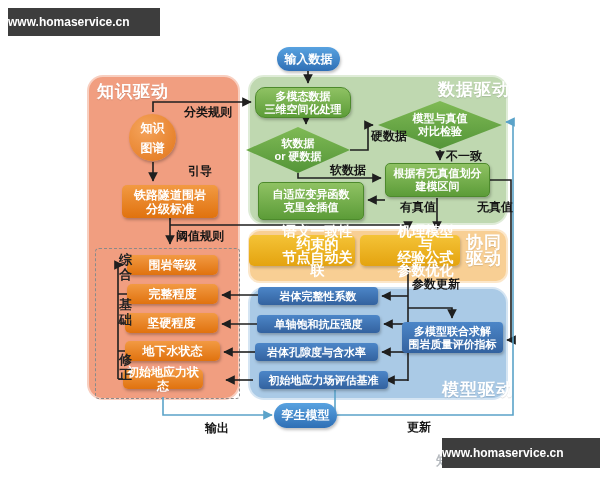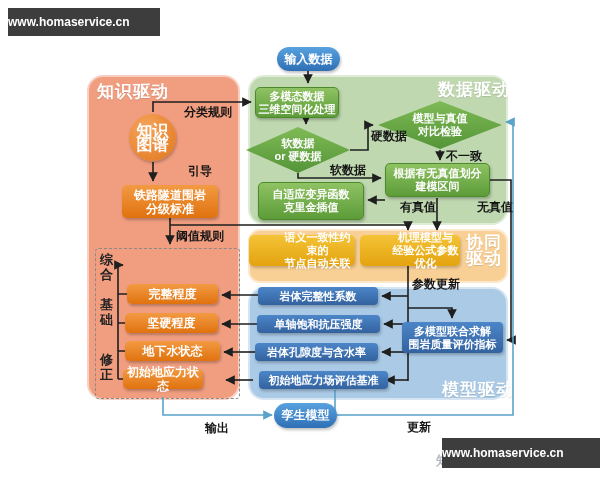--- a/index.html
+++ b/index.html
@@ -9,31 +9,31 @@
   .sec-title{position:absolute;color:#fff;font-weight:700;font-size:17px;letter-spacing:1px;white-space:nowrap;
              text-shadow:0 1px 1px rgba(0,0,0,.12);z-index:4;}
   .node{position:absolute;display:flex;flex-direction:column;align-items:center;justify-content:center;
         color:#fff;text-align:center;font-weight:600;z-index:3;box-sizing:border-box;}
   .green-box{background:linear-gradient(180deg,#8fc263,#5c9c38);border:1px solid #4d8a2c;border-radius:5px;
              box-shadow:1px 2px 3px rgba(0,0,0,.25);font-size:11px;line-height:13px;}
   .diamond{background:linear-gradient(180deg,#7fba55,#549538);clip-path:polygon(50% 0,100% 50%,50% 100%,0 50%);
            font-size:11px;line-height:13px;font-weight:600;}
   .orange-box{background:linear-gradient(180deg,#f29a43,#e0720e);border-radius:5px;font-size:12px;line-height:14px;
               box-shadow:1px 2px 3px rgba(0,0,0,.25);}
-  .gold-box{background:linear-gradient(180deg,#f4c337,#e4a30f);border-radius:5px;font-size:11px;line-height:13px;
+  .gold-box{background:linear-gradient(180deg,#f4c337,#e4a30f);border-radius:5px;font-size:14px;line-height:13px;
             box-shadow:1px 2px 3px rgba(0,0,0,.2);padding-left:31px;}
   .blue-box{background:linear-gradient(180deg,#4c86c8,#33629f);border-radius:4px;font-size:11px;line-height:13px;
             box-shadow:1px 2px 3px rgba(0,0,0,.25);}
   .pill{border-radius:13px;background:linear-gradient(180deg,#58a2e0,#2f6fb5);font-size:12px;
         box-shadow:1px 2px 3px rgba(0,0,0,.25);}
-  .circle{border-radius:50%;background:radial-gradient(circle at 35% 30%,#f5a45c,#e2761b);font-size:16px;
-          line-height:14px;box-shadow:1px 2px 3px rgba(0,0,0,.25);}
+  .circle{border-radius:50%;background:radial-gradient(circle at 35% 30%,#f5a45c,#e2761b);font-size:12px;
+          line-height:20px;box-shadow:1px 2px 3px rgba(0,0,0,.25);}
   .lbl{position:absolute;color:#151515;font-size:12px;font-weight:600;white-space:nowrap;z-index:4;}
   .vlbl{position:absolute;width:15px;font-size:13px;font-weight:700;color:#222;line-height:15px;text-align:center;
-        word-break:break-all;z-index:4;}
+        word-break:break-all;z-index:4;margin-left:19px;}
   .dashed-box{position:absolute;border:1.6px dashed #8a8a8a;border-radius:4px;z-index:2;}
   .banner{position:absolute;background:#3d3d3d;color:#fff;font-weight:700;font-size:12px;
           display:flex;align-items:center;justify-content:flex-start;z-index:6;}
   .watermark{position:absolute;color:#a9aeb4;font-size:13px;font-weight:700;opacity:.85;z-index:5;white-space:nowrap;margin-top:44px;}
   svg.wires{position:absolute;left:0;top:0;z-index:2;}
 </style>
 </head>
 <body>
 
 <div id="stage">
@@ -86,29 +86,30 @@
       <path d="M118,265 H123" marker-end="url(#ab)"></path>
     </g>
     <g stroke="#5BA3C9" stroke-width="1.6" fill="none">
       <path d="M163,397 V415 H272" marker-end="url(#at)"></path>
       <path d="M337,415 H513 V122 H506" marker-end="url(#at)"></path>
       <path d="M335,390 V414"></path>
     </g>
   </svg>
 
   <div class="node pill" style="left:277px;top:47px;width:63px;height:24px;">输入数据</div>
-  <div class="node green-box" style="left:255px;top:87px;width:84px;height:31px;">多模态数据<br>三维空间化处理</div>
+  <div class="node green-box" style="left:255px;top:87px;width:96px;height:31px;border-radius:10px;">多模态数据<br>三维空间化处理</div>
   <div class="node diamond" style="left:246px;top:127px;width:104px;height:46px;">软数据<br>or 硬数据</div>
   <div class="node diamond" style="left:378px;top:101px;width:124px;height:48px;">模型与真值<br>对比检验</div>
   <div class="node green-box" style="left:385px;top:163px;width:105px;height:34px;">根据有无真值划分<br>建模区间</div>
   <div class="node green-box" style="left:258px;top:182px;width:106px;height:38px;">自适应变异函数<br>克里金插值</div>
   <div class="node gold-box" style="left:249px;top:235px;width:106px;height:31px;">语义一致性约束的<br>节点自动关联</div>
   <div class="node gold-box" style="left:360px;top:235px;width:100px;height:31px;">机理模型与<br>经验公式参数优化</div>
   <div class="node circle" style="left:129px;top:114px;width:47px;height:47px;">知识<br>图谱</div>
   <div class="node orange-box" style="left:122px;top:185px;width:96px;height:33px;">铁路隧道围岩<br>分级标准</div>
+  <div class="node orange-box" style="left:127px;top:255px;width:91px;height:20px;">围岩等级</div>
   <div class="node orange-box" style="left:127px;top:284px;width:91px;height:20px;">完整程度</div>
   <div class="node orange-box" style="left:125px;top:313px;width:93px;height:20px;">坚硬程度</div>
   <div class="node orange-box" style="left:125px;top:341px;width:95px;height:20px;">地下水状态</div>
   <div class="node orange-box" style="left:123px;top:369px;width:80px;height:20px;">初始地应力状态</div>
   <div class="node blue-box" style="left:258px;top:287px;width:120px;height:18px;">岩体完整性系数</div>
   <div class="node blue-box" style="left:257px;top:315px;width:123px;height:18px;">单轴饱和抗压强度</div>
   <div class="node blue-box" style="left:255px;top:343px;width:123px;height:18px;">岩体孔隙度与含水率</div>
   <div class="node blue-box" style="left:259px;top:371px;width:129px;height:18px;">初始地应力场评估基准</div>
   <div class="node blue-box" style="left:402px;top:322px;width:101px;height:31px;">多模型联合求解<br>围岩质量评价指标</div>
   <div class="node pill" style="left:274px;top:403px;width:63px;height:25px;">孪生模型</div>

